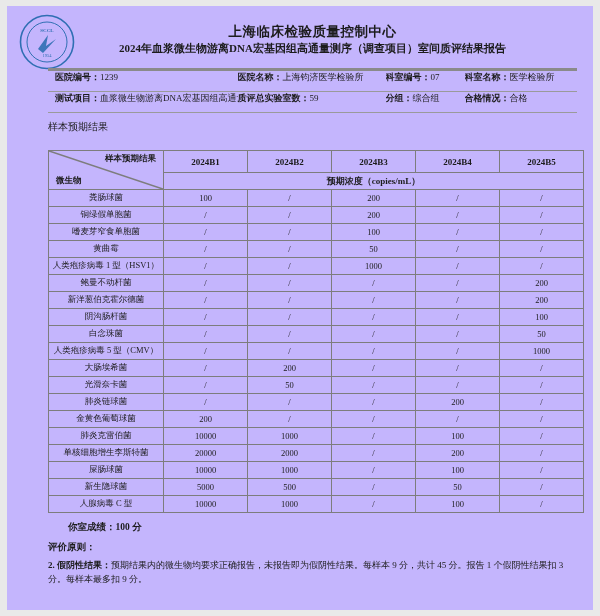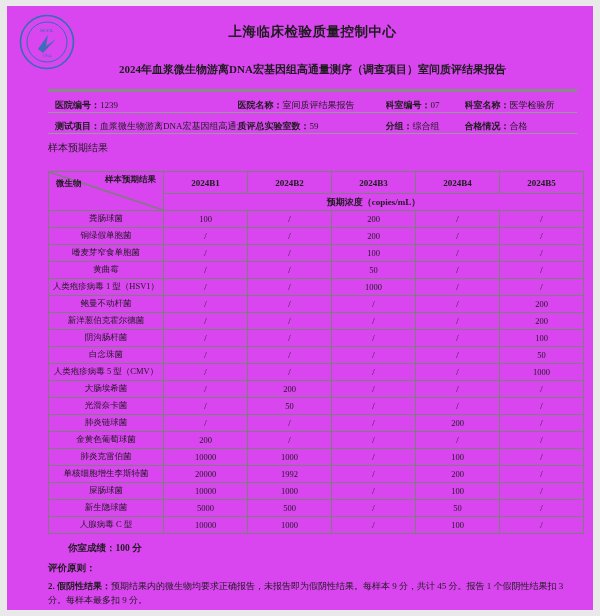--- a/index.html
+++ b/index.html
@@ -1,51 +1,51 @@
 <!DOCTYPE html>
 <html><head>
 <meta charset="utf-8">
 <style>
   html,body{margin:0;padding:0;}
   body{
     width:600px;height:616px;background:#e9e9e9;
     font-family:"Liberation Serif","DejaVu Serif",serif;
     color:#1c1c1c;position:relative;overflow:hidden;
   }
-  .page{position:absolute;inset:6px 7px;background:#d946ef;}
+  .page{position:absolute;inset:6px 7px;background:#c4b5fd;}
   .content{position:absolute;left:41px;right:16px;top:0;}
   
   .logo{position:absolute;left:11px;top:7px;width:58px;height:58px;}
   
   .org-title{margin:17px 0 0;text-align:center;font-size:13.5px;font-weight:bold;letter-spacing:.5px;}
-  .report-title{margin:21px 0 0;text-align:center;font-size:11px;font-weight:bold;}
+  .report-title{margin:0 0 0;text-align:center;font-size:11px;font-weight:bold;}
   
   .info{margin-top:12px;border-top:3px solid #8a8a8a;font-size:9px;}
-  .info-row{display:flex;align-items:flex-end;height:20px;border-bottom:1px solid #9a9a9a;}
+  .info-row{display:flex;align-items:flex-start;height:20px;border-bottom:1px solid #9a9a9a;}
   .info-cell{white-space:nowrap;overflow:hidden;}
   .info-cell .lab{font-weight:bold;}
   .info-row .c0{width:192px;padding-left:7px;box-sizing:border-box;}
   .info-row .c1{width:150px;}
   .info-row .c2{width:80px;}
   .info-row .c3{width:114px;}
   
   .section-label{margin:7px 0 16px;font-size:10px;font-weight:normal;}
   
   table.results{border-collapse:collapse;table-layout:fixed;width:536px;}
   table.results td,table.results th{
     border:1px solid #7d7d7d;font-size:8.5px;text-align:center;
     padding:0;height:16px;overflow:hidden;white-space:nowrap;
   }
   table.results th{font-weight:bold;font-size:9px;}
   tr.colhead th{height:21px;}
   tr.subhead th{height:16px;}
   td.diag{position:relative;padding:0;}
   .diag svg{position:absolute;inset:0;width:100%;height:100%;}
   .diag .corner-top{position:absolute;top:2px;right:7px;font-size:8.5px;font-weight:bold;}
-  .diag .corner-bottom{position:absolute;bottom:20px;left:7px;font-size:8.5px;font-weight:bold;}
+  .diag .corner-bottom{position:absolute;bottom:2px;left:7px;font-size:8.5px;font-weight:bold;}
   
   .score{margin-top:8px;font-size:9.5px;font-weight:bold;margin-left:20px;}
   .principles-title{margin-top:7px;font-size:9.5px;font-weight:bold;}
   .principle{margin-top:5px;font-size:9px;line-height:1.55;}
   .principle .plab{font-weight:bold;}
 </style>
 </head>
 <body>
 
 <div class="page">
@@ -60,21 +60,21 @@
     </svg>
   </div>
 
   <div class="content">
     <h1 class="org-title">上海临床检验质量控制中心</h1>
     <h2 class="report-title">2024年血浆微生物游离DNA宏基因组高通量测序（调查项目）室间质评结果报告</h2>
 
     <div class="info">
       <div class="info-row">
           <div class="info-cell c0"><span class="lab">医院编号：</span><span>1239</span></div>
-          <div class="info-cell c1"><span class="lab">医院名称：</span><span>室间质评结果报告</span></div>
+          <div class="info-cell c1"><span class="lab">医院名称：</span><span>上海钧济医学检验所</span></div>
           <div class="info-cell c2"><span class="lab">科室编号：</span><span>07</span></div>
           <div class="info-cell c3"><span class="lab">科室名称：</span><span>医学检验所</span></div>
         </div>
       <div class="info-row">
           <div class="info-cell c0"><span class="lab">测试项目：</span><span>血浆微生物游离DNA宏基因组高通量测序</span></div>
           <div class="info-cell c1"><span class="lab">质评总实验室数：</span><span>59</span></div>
           <div class="info-cell c2"><span class="lab">分组：</span><span>综合组</span></div>
           <div class="info-cell c3"><span class="lab">合格情况：</span><span>合格</span></div>
         </div>
     </div>
@@ -226,21 +226,21 @@
             <td>肺炎克雷伯菌</td>
             <td>10000</td>
             <td>1000</td>
             <td>/</td>
             <td>100</td>
             <td>/</td>
           </tr>
           <tr>
             <td>单核细胞增生李斯特菌</td>
             <td>20000</td>
-            <td>1992</td>
+            <td>2000</td>
             <td>/</td>
             <td>200</td>
             <td>/</td>
           </tr>
           <tr>
             <td>屎肠球菌</td>
             <td>10000</td>
             <td>1000</td>
             <td>/</td>
             <td>100</td>

